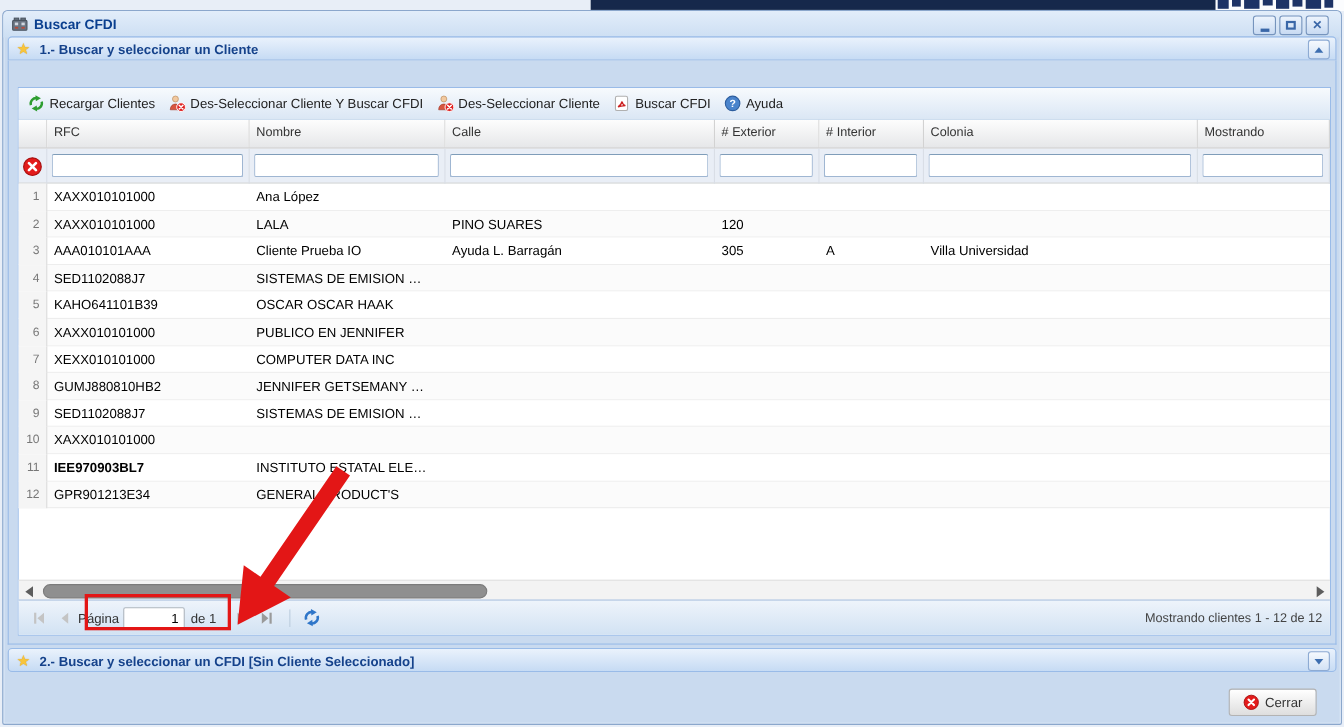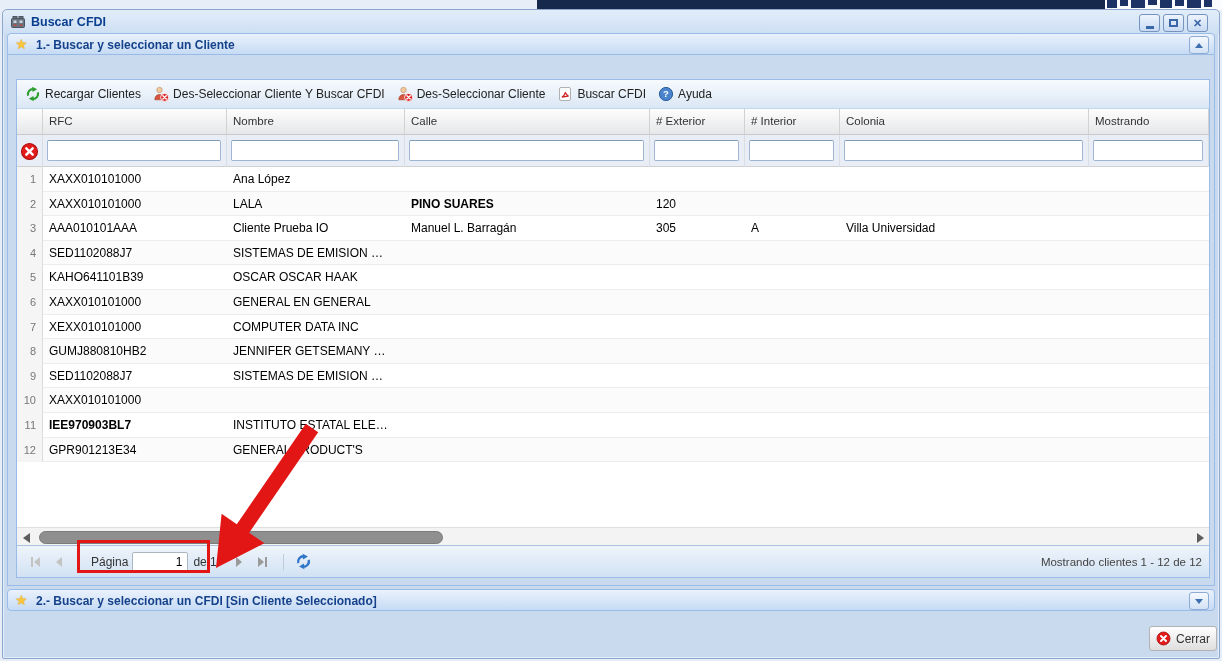--- a/index.html
+++ b/index.html
@@ -87,31 +87,31 @@
 
   
   .pagebar{position:absolute;left:0;right:0;bottom:0;height:32px;
     background:linear-gradient(#eef4fb,#d2e2f3);border-top:1px solid #a9c2e1;
     display:flex;align-items:center;padding-left:6px;font-size:12px;color:#333;}
   .pg-btn{width:24px;height:22px;display:flex;align-items:center;justify-content:center;gap:1px;}
   .pt-l{width:0;height:0;border-top:5px solid transparent;border-bottom:5px solid transparent;border-right:6px solid #c4c4c4;}
   .pt-r{width:0;height:0;border-top:5px solid transparent;border-bottom:5px solid transparent;border-left:6px solid #9a9a9a;}
   .pbar-dis{width:2px;height:10px;background:#c4c4c4;}
   .pbar-en{width:2px;height:10px;background:#9a9a9a;}
-  .pg-label{margin:0 4px 0 20px;text-align:center;}
+  .pg-label{margin:0 4px 0 0;text-align:center;}
   .pg-input{width:56px;height:20px;border:1px solid #aeb6bf;border-radius:2px;text-align:right;
     padding:0 5px;font-size:12px;font-family:"Liberation Sans",sans-serif;margin-right:5px;background:#fff;}
   .pg-of{margin-right:10px;}
   .pg-sep{width:1px;height:16px;background:#bccede;margin:0 8px;}
   .pg-status{margin-left:auto;padding-right:7px;font-size:11.5px;color:#444;}
 
   
-  .cerrar-btn{position:absolute;left:1114px;top:616px;width:68px;height:25px;
+  .cerrar-btn{position:absolute;left:1114px;top:616px;width:80px;height:25px;
     border:1px solid #b3b3b3;border-radius:3px;background:linear-gradient(#ffffff,#dedede);
-    display:flex;align-items:center;justify-content:center;gap:5px;font-size:12px;color:#333;margin-left:32px;}
+    display:flex;align-items:center;justify-content:center;gap:5px;font-size:12px;color:#333;}
 
   
   .annot-rect{position:absolute;left:77px;top:540px;width:133px;height:33px;
     border:3px solid #e31616;z-index:50;}
   .annot-arrow{position:absolute;left:200px;top:410px;z-index:51;}
 </style>
 </head>
 <body>
 
 <div class="page-strip-dark"></div>
@@ -256,31 +256,31 @@
             <div class="cell" style="width: 245px;"></div>
             <div class="cell" style="width: 95px;"></div>
             <div class="cell" style="width: 95px;"></div>
             <div class="cell" style="width: 249px;"></div>
             <div class="cell flexcol"></div>
           </div>
           <div class="grow alt">
             <div class="cell rownum">2</div>
             <div class="cell" style="width: 184px;">XAXX010101000</div>
             <div class="cell" style="width: 178px;">LALA</div>
-            <div class="cell" style="width: 245px; font-weight: bold;">PINO SUARES</div>
+            <div class="cell" style="width: 245px;">PINO SUARES</div>
             <div class="cell" style="width: 95px;">120</div>
             <div class="cell" style="width: 95px;"></div>
             <div class="cell" style="width: 249px;"></div>
             <div class="cell flexcol"></div>
           </div>
           <div class="grow">
             <div class="cell rownum">3</div>
             <div class="cell" style="width: 184px;">AAA010101AAA</div>
             <div class="cell" style="width: 178px;">Cliente Prueba IO</div>
-            <div class="cell" style="width: 245px;">Manuel L. Barragán</div>
+            <div class="cell" style="width: 245px;">Ayuda L. Barragán</div>
             <div class="cell" style="width: 95px;">305</div>
             <div class="cell" style="width: 95px;">A</div>
             <div class="cell" style="width: 249px;">Villa Universidad</div>
             <div class="cell flexcol"></div>
           </div>
           <div class="grow alt">
             <div class="cell rownum">4</div>
             <div class="cell" style="width: 184px;">SED1102088J7</div>
             <div class="cell" style="width: 178px;">SISTEMAS DE EMISION …</div>
             <div class="cell" style="width: 245px;"></div>
@@ -295,21 +295,21 @@
             <div class="cell" style="width: 178px;">OSCAR OSCAR HAAK</div>
             <div class="cell" style="width: 245px;"></div>
             <div class="cell" style="width: 95px;"></div>
             <div class="cell" style="width: 95px;"></div>
             <div class="cell" style="width: 249px;"></div>
             <div class="cell flexcol"></div>
           </div>
           <div class="grow alt">
             <div class="cell rownum">6</div>
             <div class="cell" style="width: 184px;">XAXX010101000</div>
-            <div class="cell" style="width: 178px;">GENERAL EN GENERAL</div>
+            <div class="cell" style="width: 178px;">PUBLICO EN JENNIFER</div>
             <div class="cell" style="width: 245px;"></div>
             <div class="cell" style="width: 95px;"></div>
             <div class="cell" style="width: 95px;"></div>
             <div class="cell" style="width: 249px;"></div>
             <div class="cell flexcol"></div>
           </div>
           <div class="grow">
             <div class="cell rownum">7</div>
             <div class="cell" style="width: 184px;">XEXX010101000</div>
             <div class="cell" style="width: 178px;">COMPUTER DATA INC</div>

